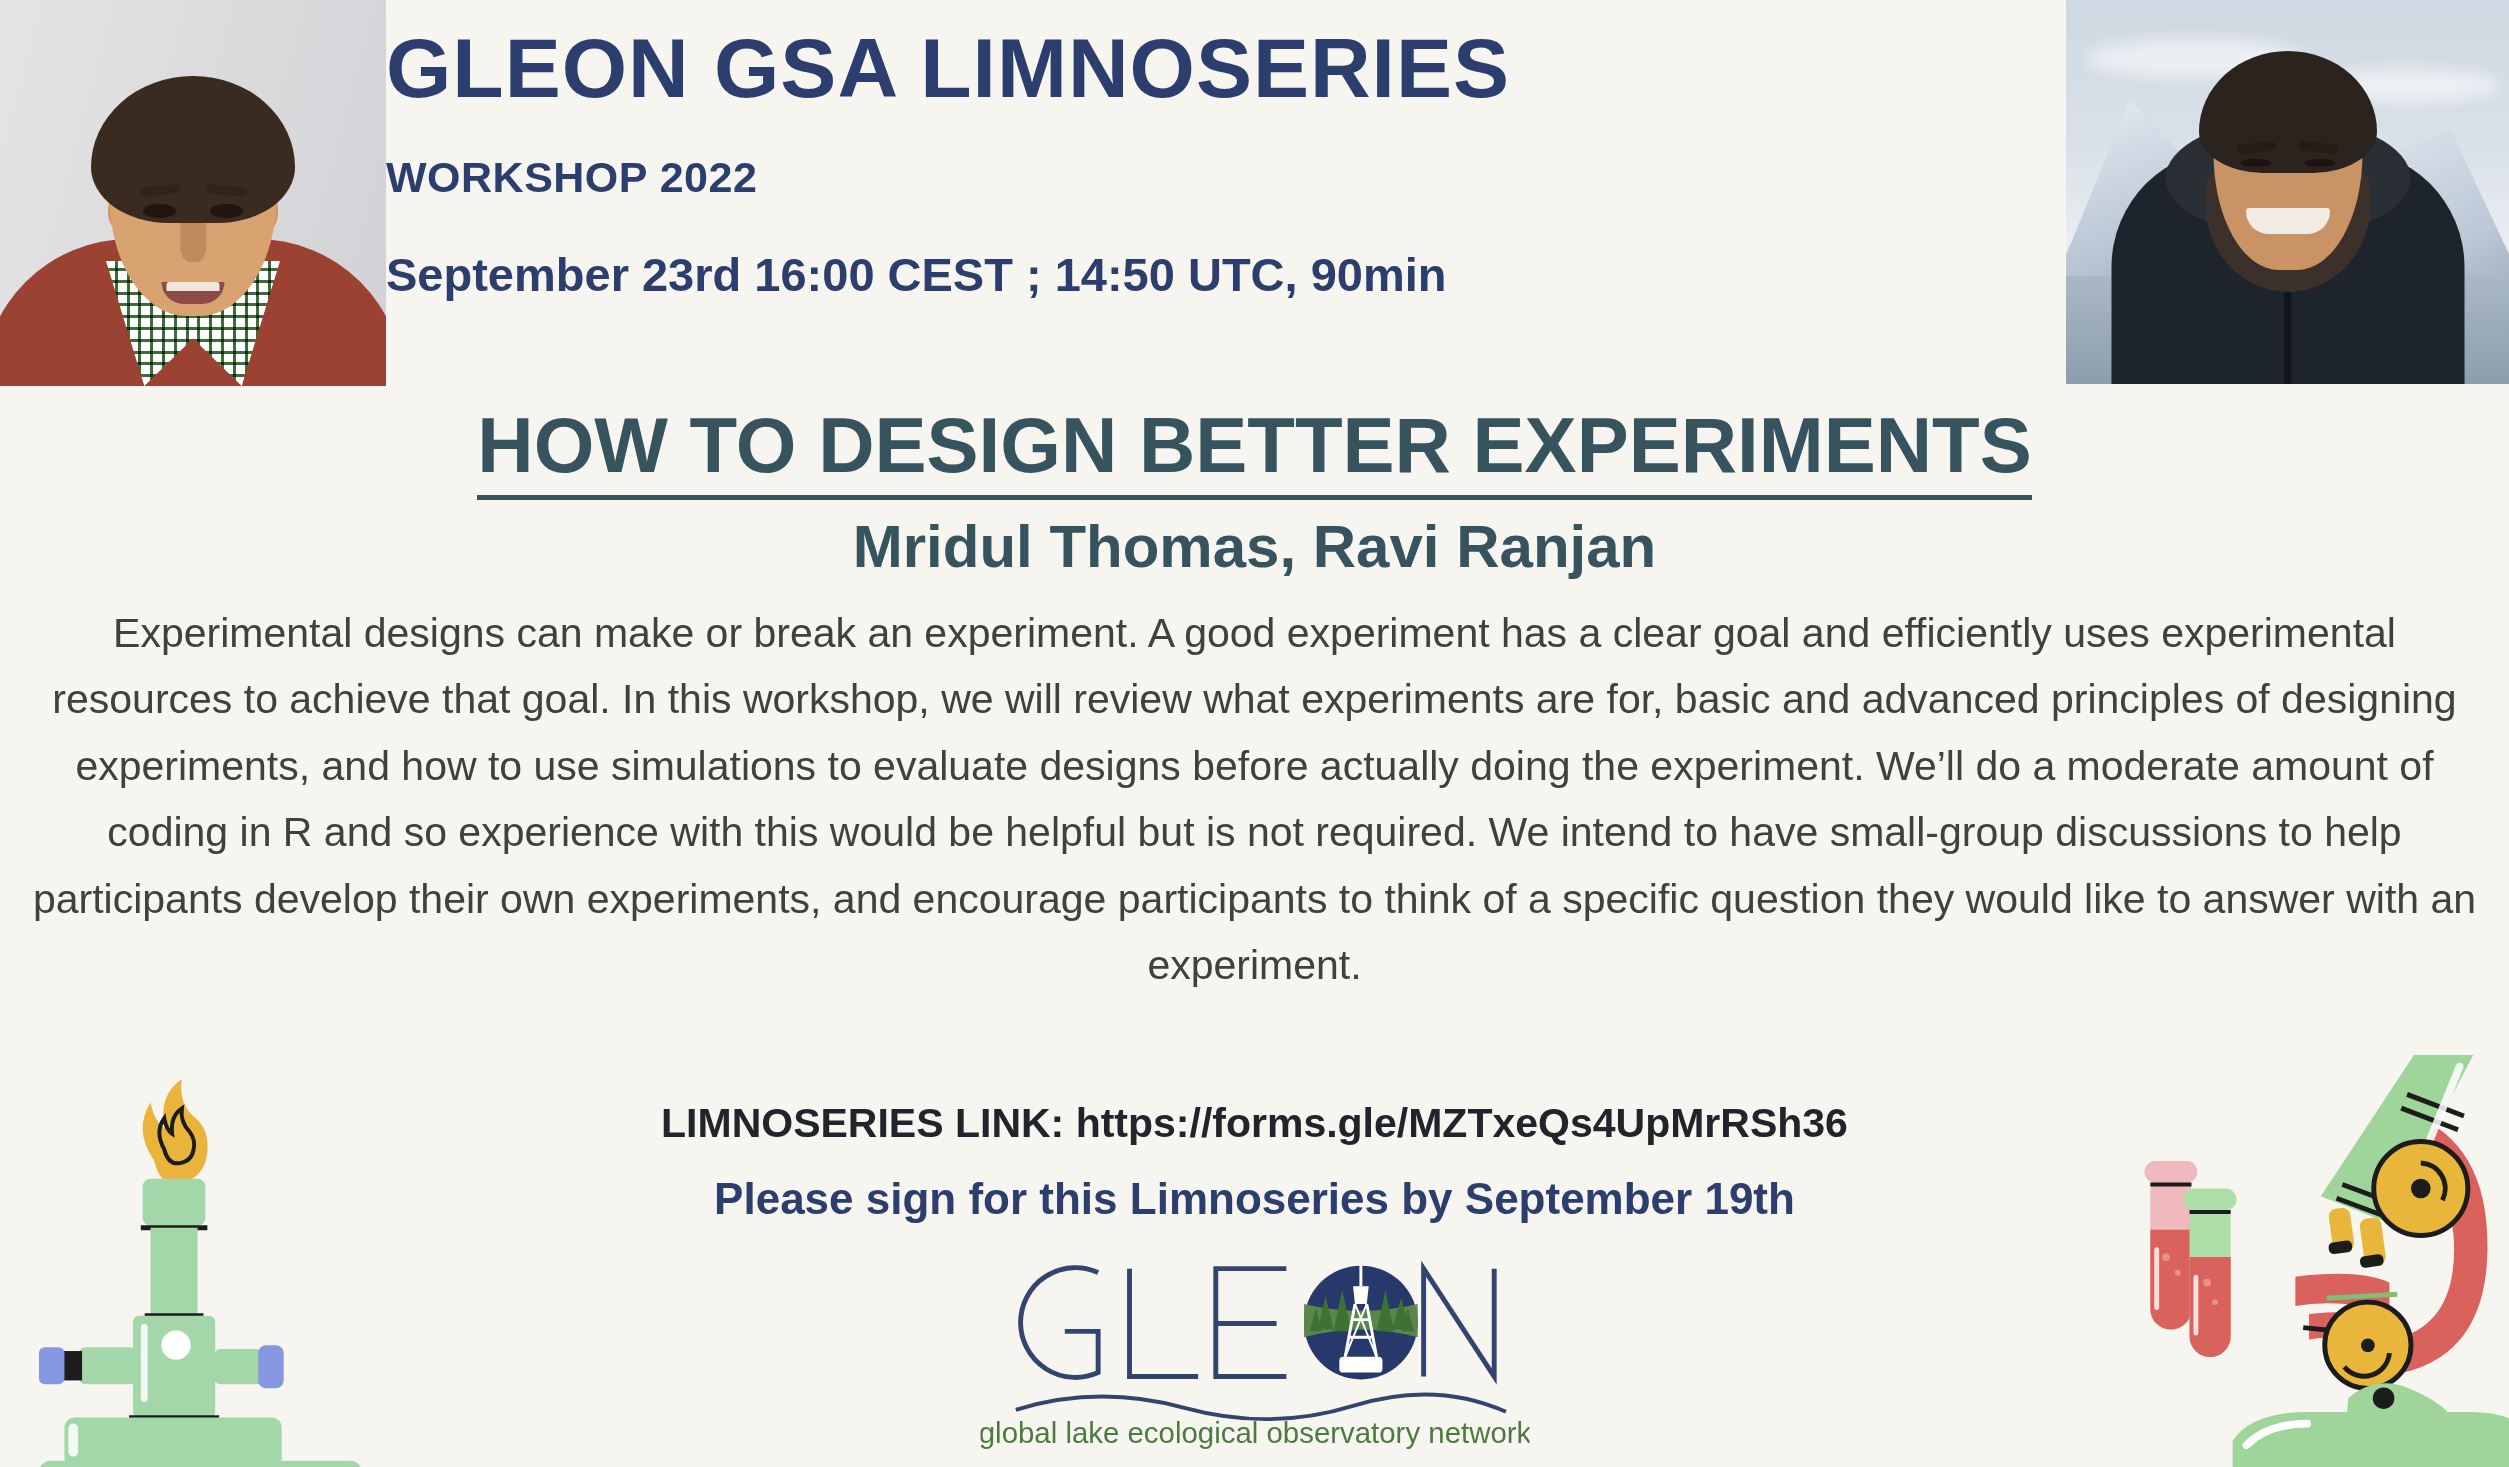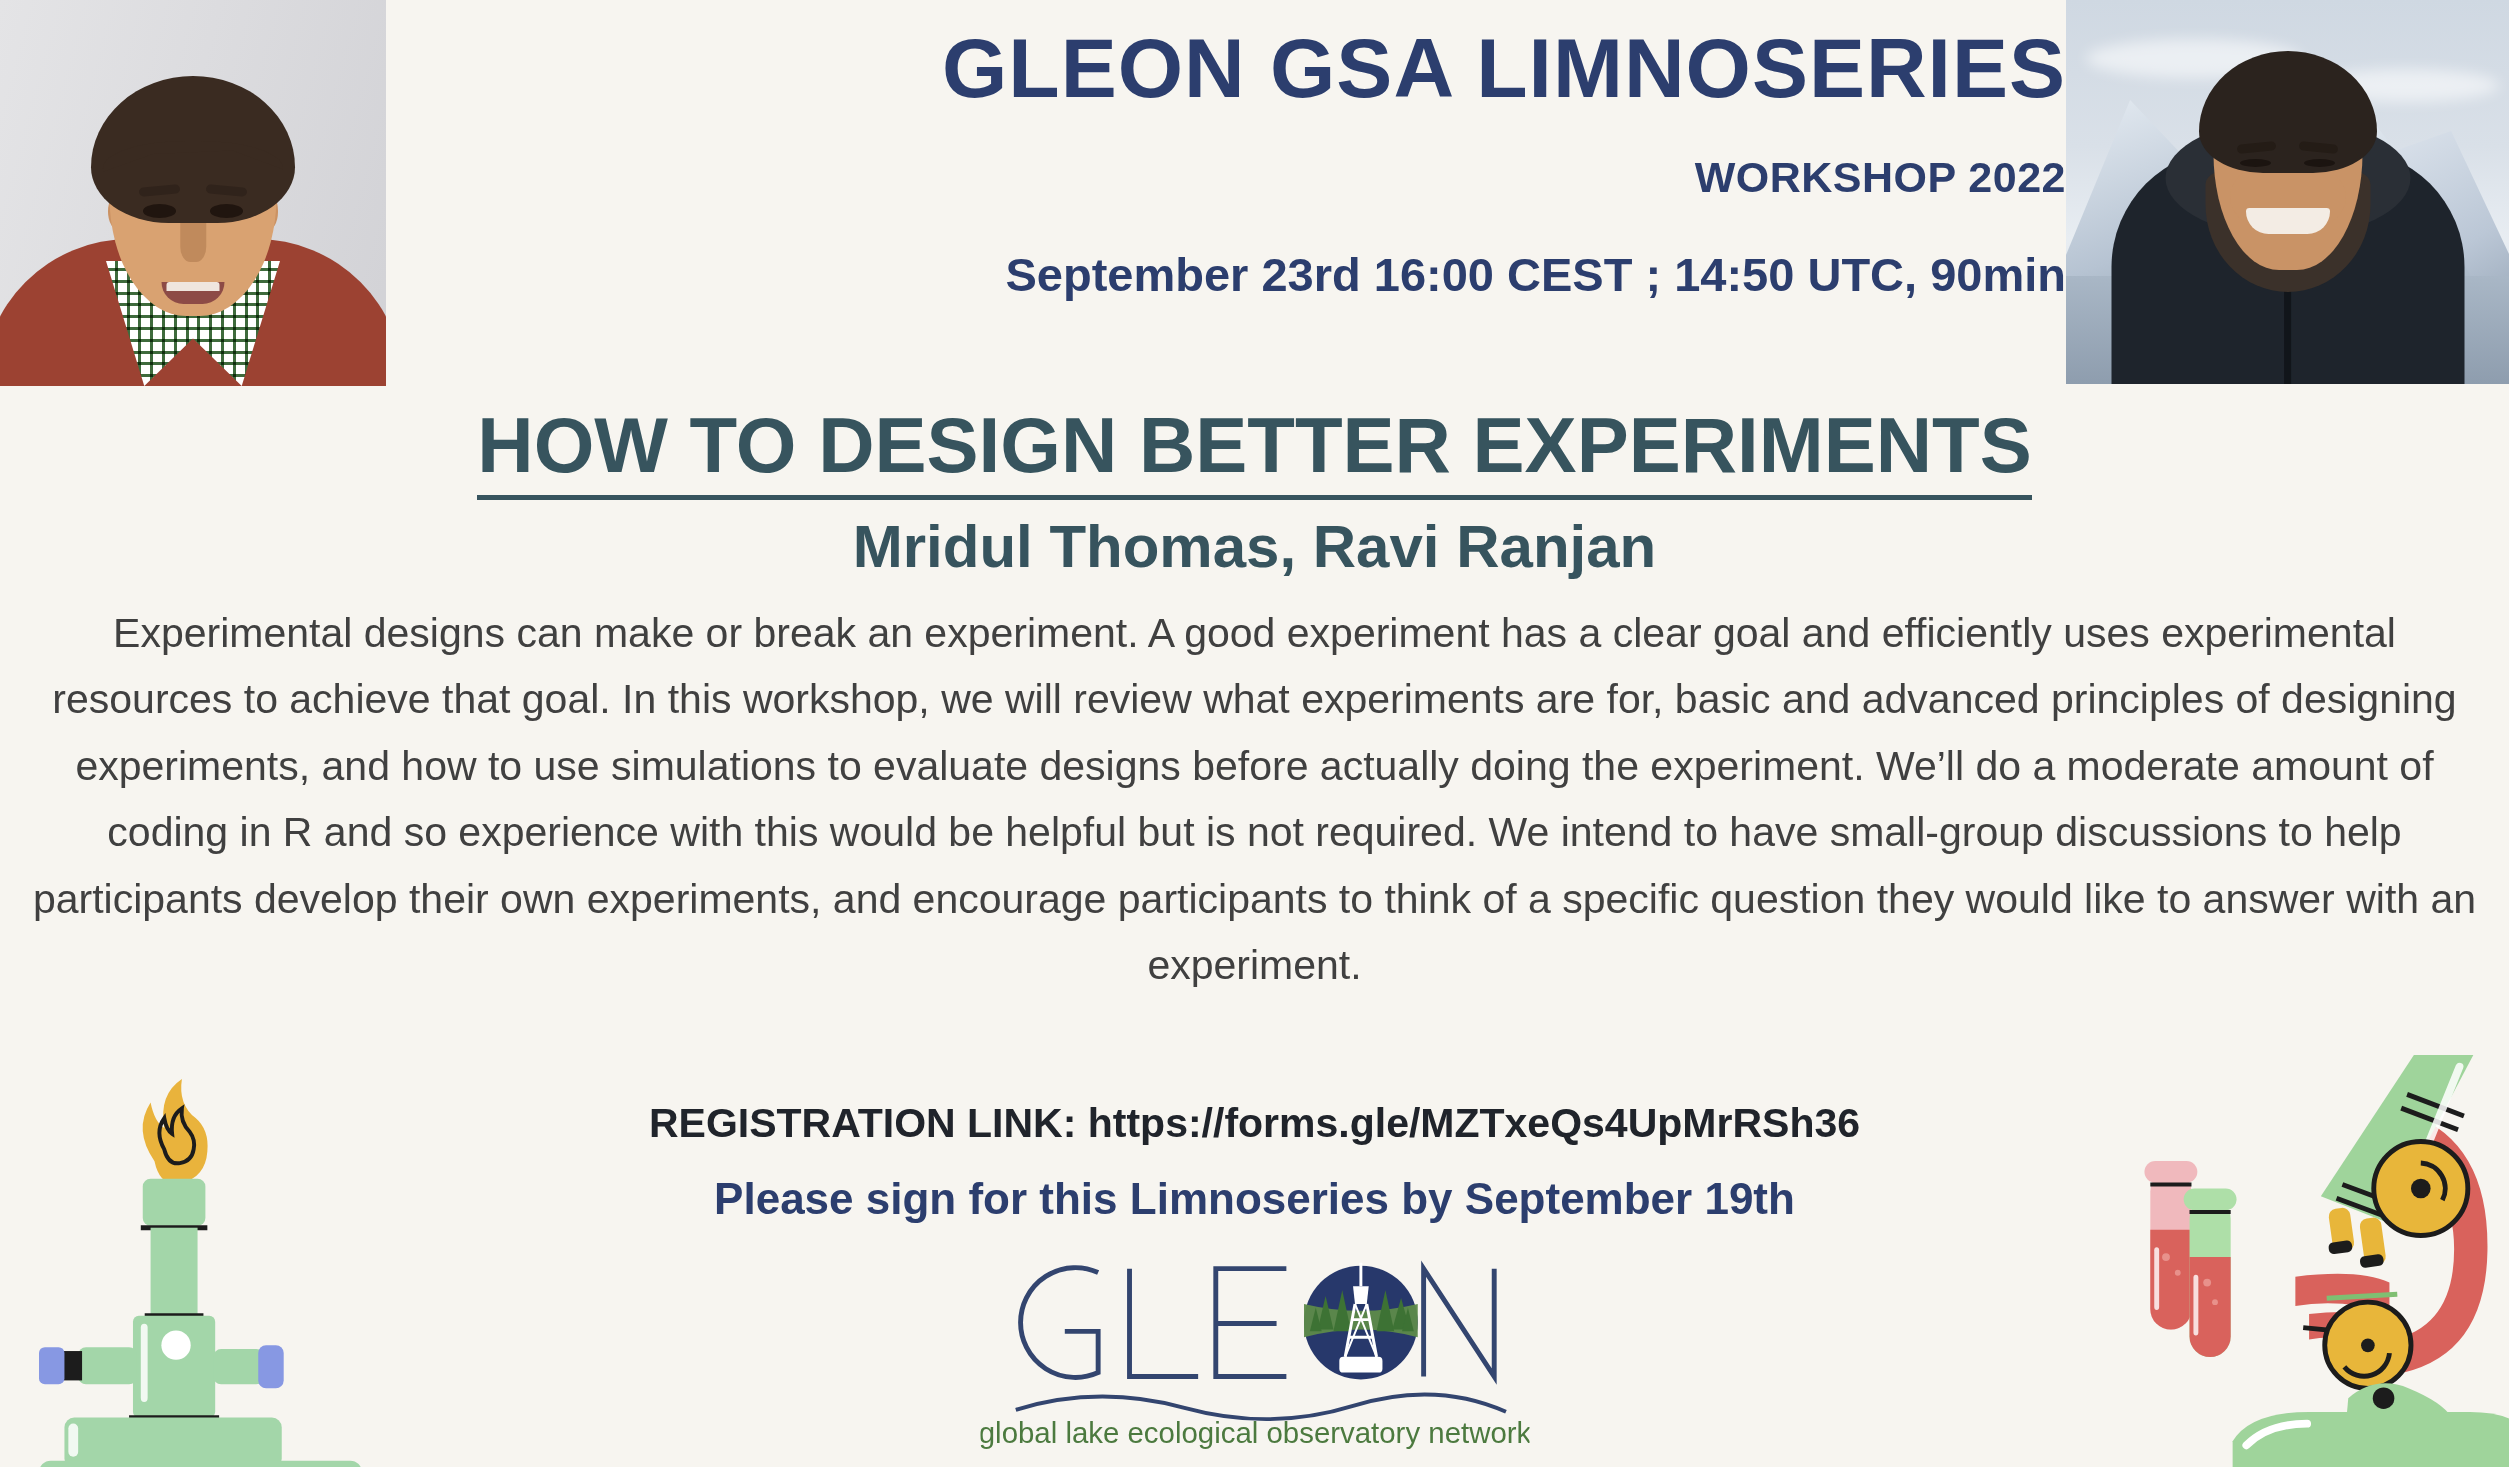--- a/index.html
+++ b/index.html
@@ -173,21 +173,21 @@
   .pr-brow-r{right:171px; transform:rotate(6deg);} 
   .pr-smile{
     position:absolute; left:50%; top:208px; transform:translateX(-50%);
     width:84px; height:25.5px; background:#f3ece4;
     border-radius:5.9px 5.9px 39px 39px;
   }
 
   
   .header-block {
     position:absolute; left:386px; right:443px; top:0; height:384px;
-    display:flex; flex-direction:column; align-items:flex-end;
+    display:flex; flex-direction:column; align-items:flex-start;
     padding-top:23.5px;
   }
   .main-title {
     font-size:84px; font-weight:700; letter-spacing:1px;
     color:#2c3e6e;
     font-family:"Liberation Sans Narrow","Liberation Sans", sans-serif;
     transform:scaleX(1.0);
     white-space:nowrap;
     line-height:1.05;
   }
@@ -310,21 +310,21 @@
   </div>
 
   <div class="headline">
     <span>HOW TO DESIGN BETTER EXPERIMENTS</span>
   </div>
 
   <div class="authors">Mridul Thomas, Ravi Ranjan</div>
 
   <div class="abstract">Experimental designs can make or break an experiment. A good experiment has a clear goal and efficiently uses experimental resources to achieve that goal. In this workshop, we will review what experiments are for, basic and advanced principles of designing experiments, and how to use simulations to evaluate designs before actually doing the experiment. We’ll do a moderate amount of coding in R and so experience with this would be helpful but is not required. We intend to have small-group discussions to help participants develop their own experiments, and encourage participants to think of a specific question they would like to answer with an experiment.</div>
 
-  <div class="reg-link">REGISTRATION LINK: https://forms.gle/MZTxeQs4UpMrRSh36</div>
+  <div class="reg-link">LIMNOSERIES LINK: https://forms.gle/MZTxeQs4UpMrRSh36</div>
   <div class="reg-deadline">Please sign for this Limnoseries by September 19th</div>
 
   <div class="logo">
     <svg viewBox="0 0 560 210" width="549" height="206">
 
       <path d="M120 26 A56 56 0 1 0 120 128 L120 86 L86 86" fill="none" stroke="#33456f" stroke-width="5"></path>
 
       <path d="M152 22 L152 132 L222 132" fill="none" stroke="#33456f" stroke-width="5"></path>
 
       <path d="M312 22 L240 22 L240 132 L312 132 M240 78 L302 78" fill="none" stroke="#33456f" stroke-width="5"></path>

